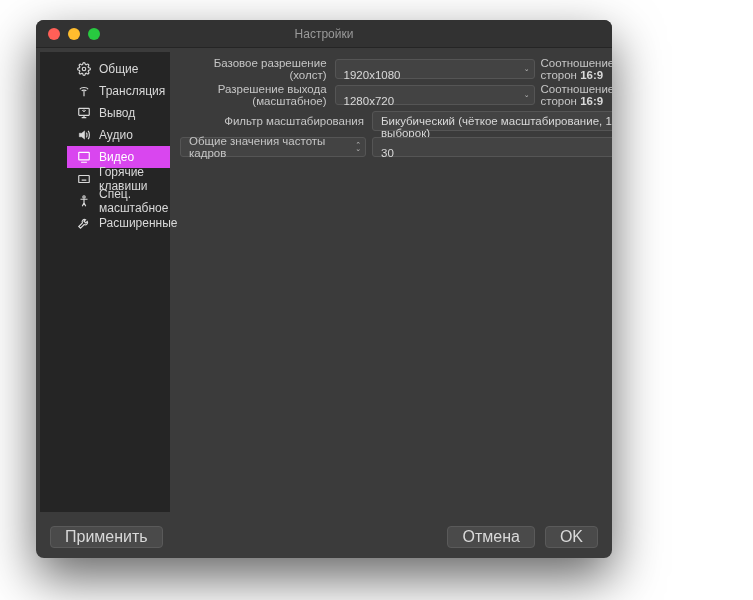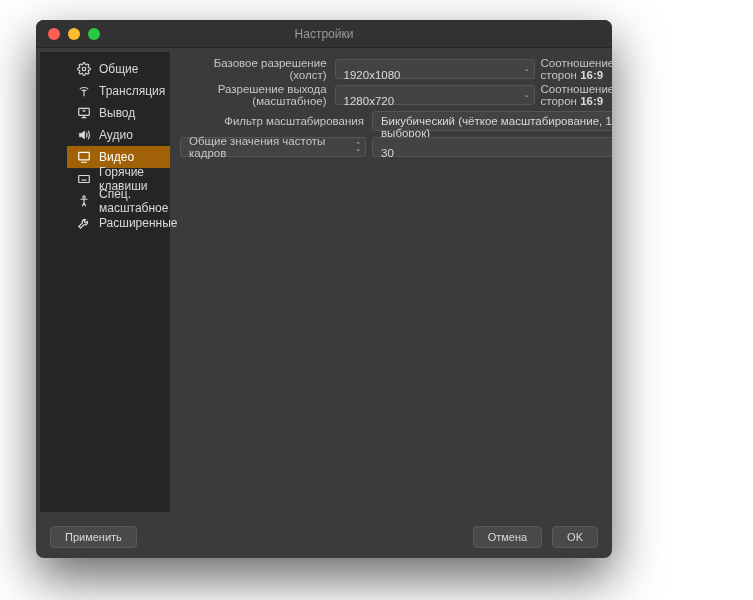--- a/index.html
+++ b/index.html
@@ -70,21 +70,21 @@
     display: flex;
     align-items: center;
     gap: 8px;
     padding: 4px 10px;
     height: 22px;
     color: #d9d9d9;
     cursor: default;
     margin-left: 27px;
   }
   .sidebar-item.active {
-    background: #a16207;
+    background: #d946ef;
     color: #ffffff;
   }
   .sidebar-item .icon {
     width: 14px; height: 14px;
     display: inline-flex;
     align-items: center;
     justify-content: center;
   }
   .sidebar-item .icon svg { width: 14px; height: 14px; }
   .main {
@@ -162,21 +162,21 @@
     gap: 10px;
   }
   .footer .spacer { flex: 1; }
   .btn {
     background: #4a4a4a;
     border: 1px solid #5a5a5a;
     border-radius: 4px;
     color: #d9d9d9;
     height: 22px;
     padding: 0 14px;
-    font-size: 11px;
+    font-size: 16px;
     display: inline-flex;
     align-items: center;
     cursor: default;
   }
 </style>
 </head>
 <body>
 
 <div class="window">
   <div class="titlebar">

